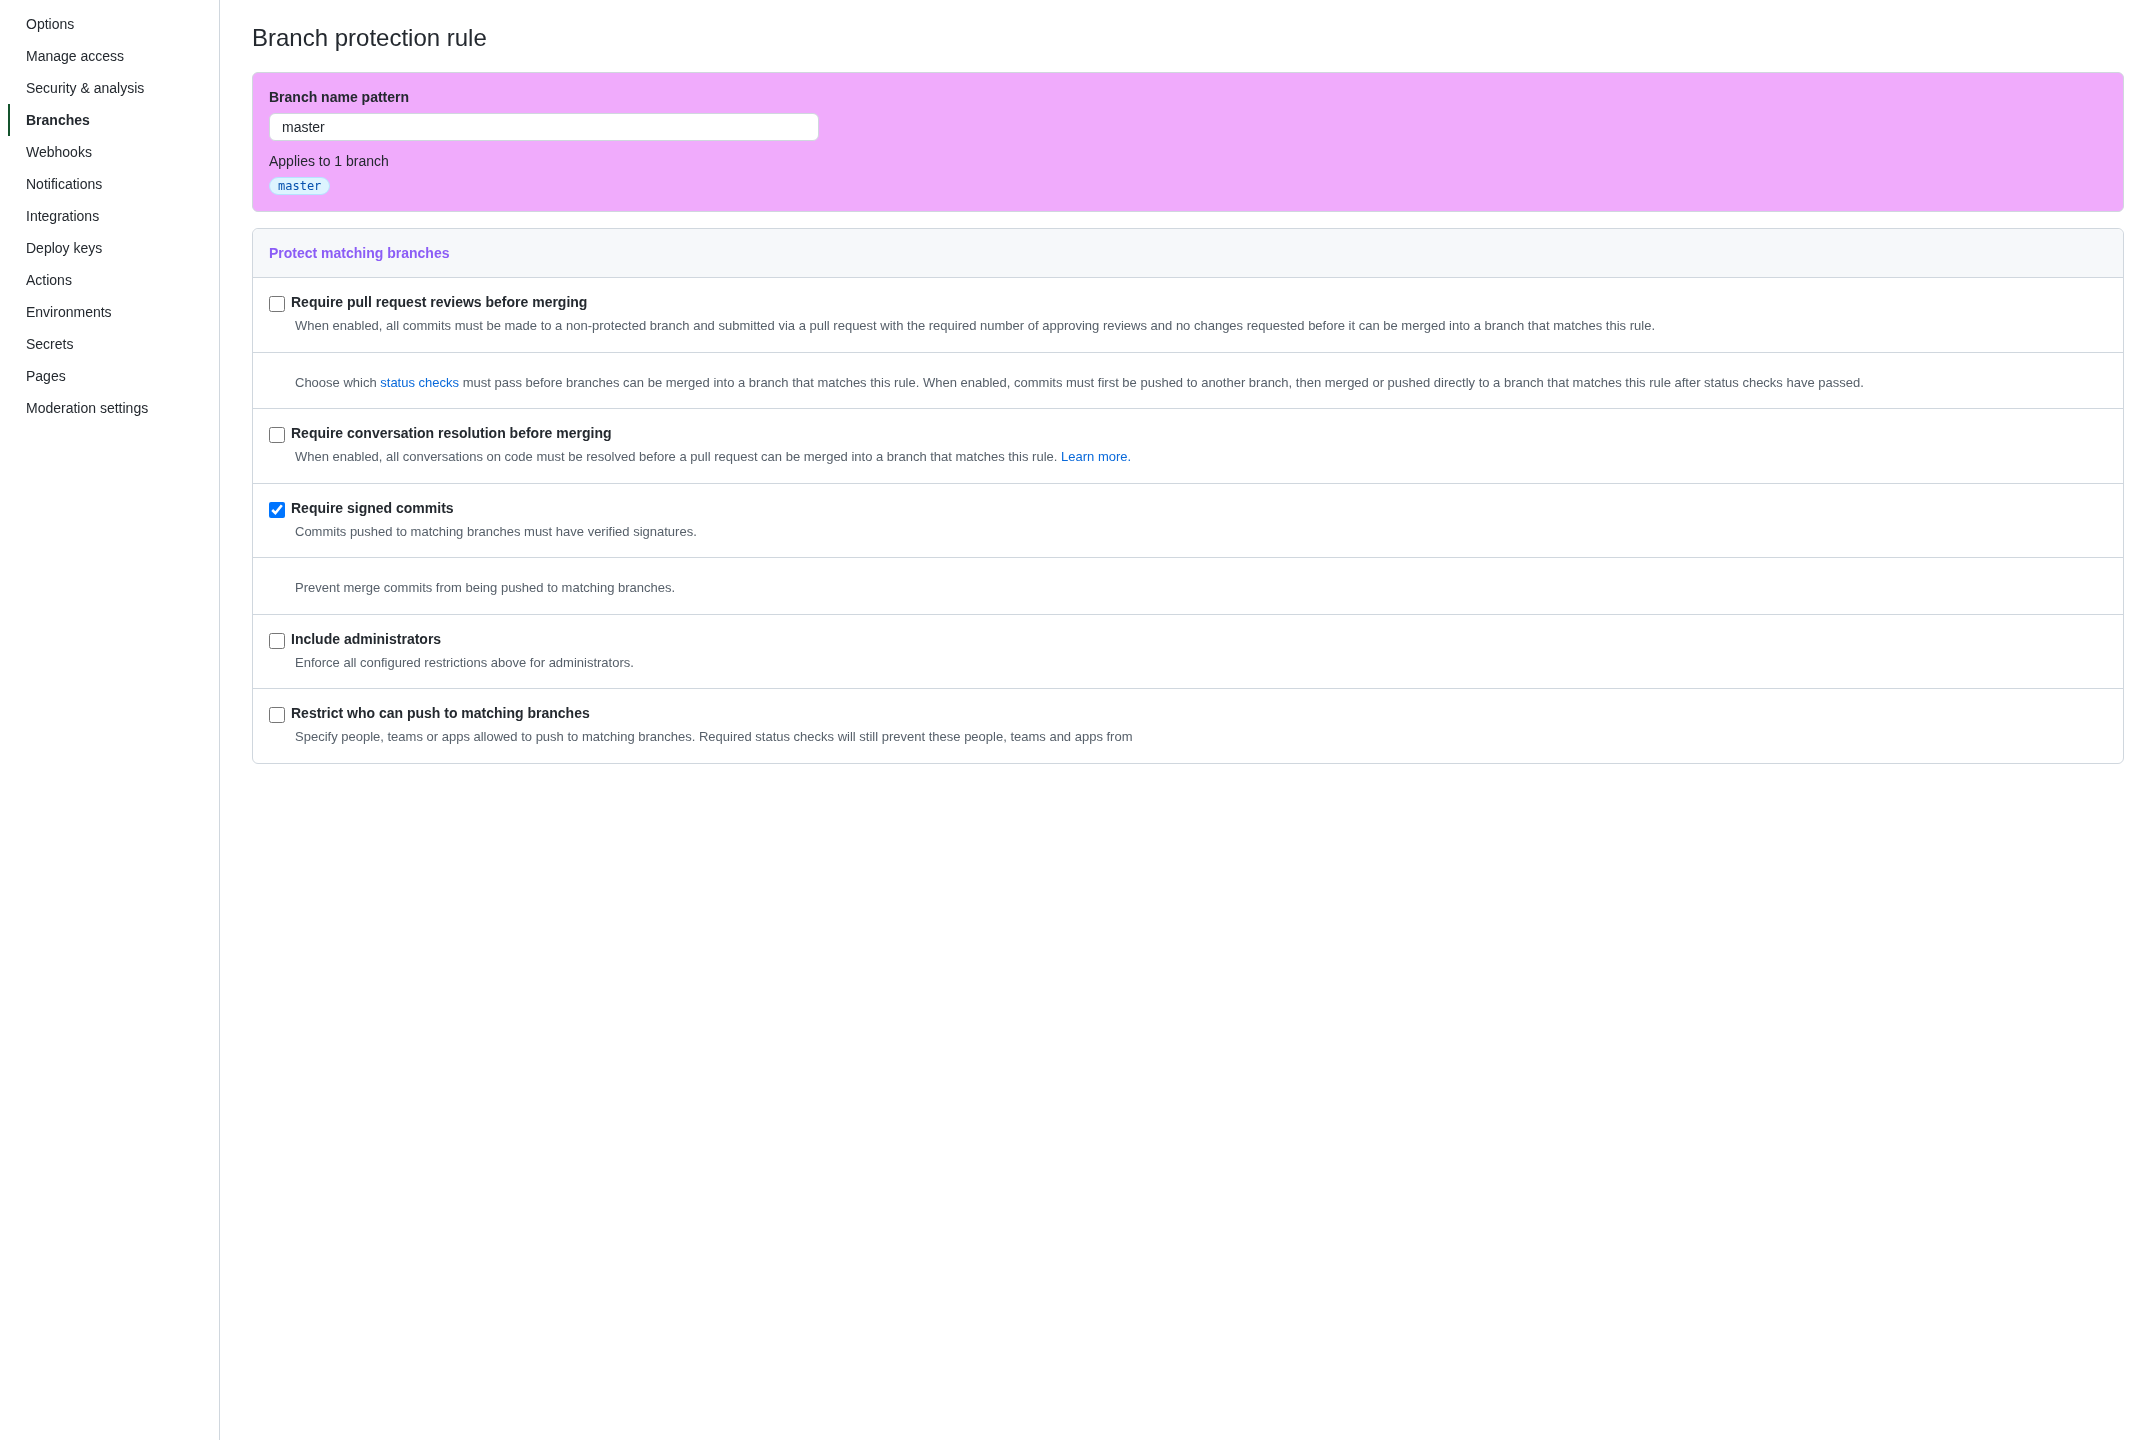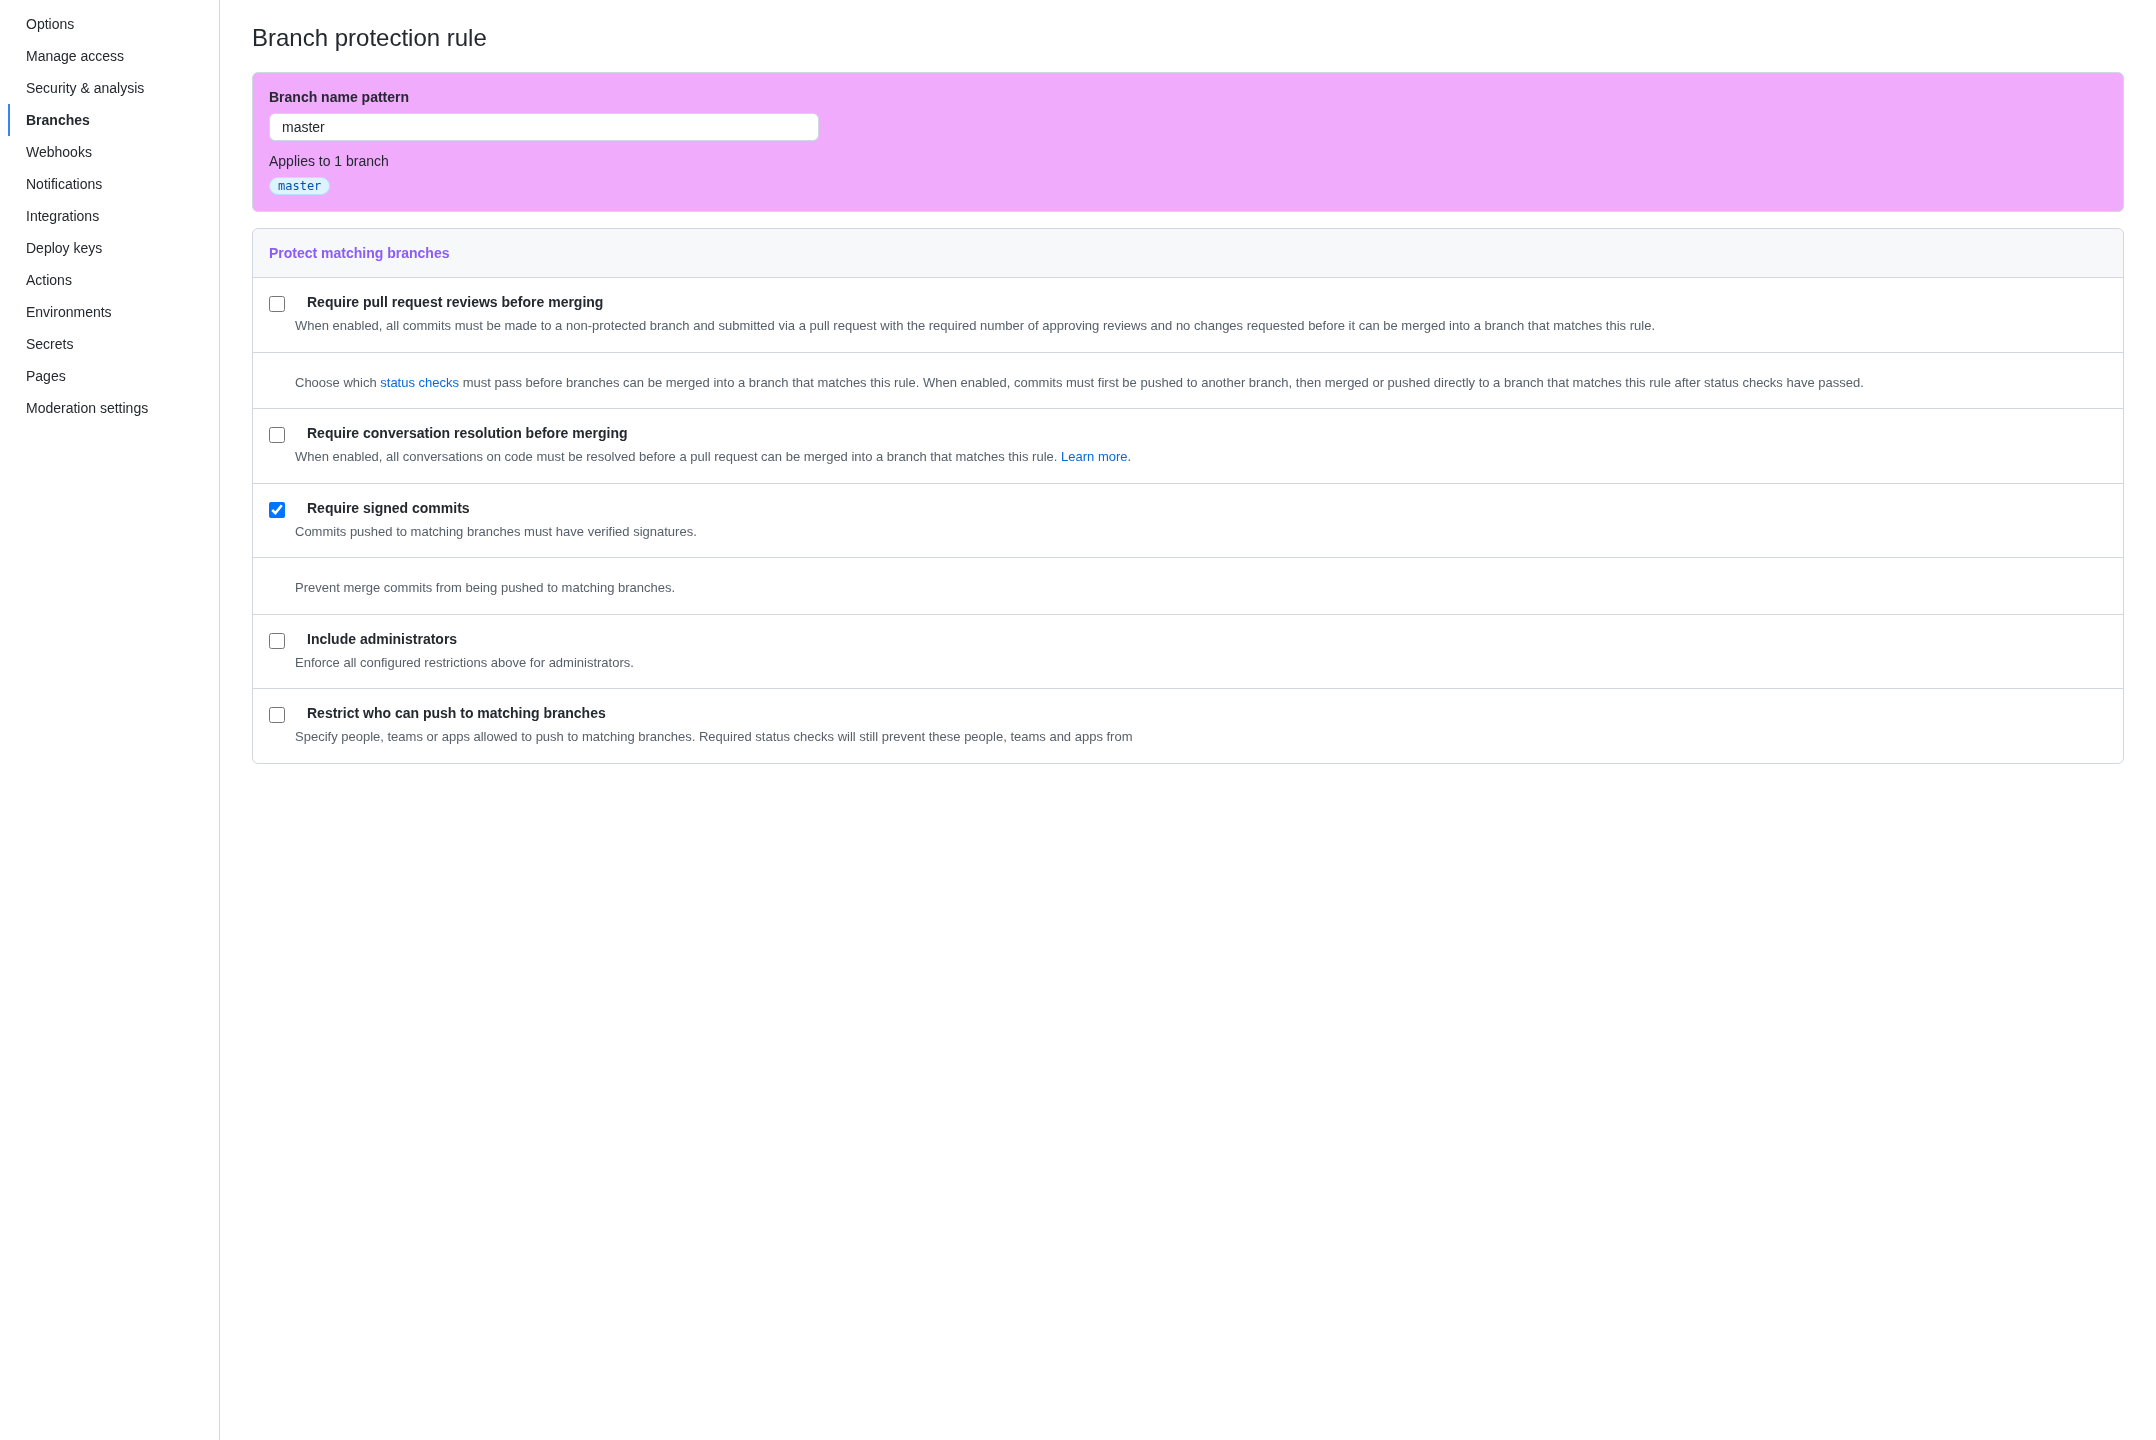--- a/index.html
+++ b/index.html
@@ -21,21 +21,21 @@
     .sidebar-item {
       display: block;
       padding: 8px 16px;
       color: #24292f;
       text-decoration: none;
       cursor: pointer;
       border-left: 2px solid transparent;
       font-size: 14px;
     }
     .sidebar-item.active {
-      border-left: 2px solid #3b82f6;
+      border-left: 2px solid #14532d;
       font-weight: 600;
       background: #fff;
     }
     .main-content {
       flex: 1;
       padding: 24px 32px;
       background: #fff;
       overflow-y: auto;
     }
     .page-title {
@@ -102,21 +102,21 @@
     .rule-item {
       padding: 16px;
       border-bottom: 1px solid #d0d7de;
     }
     .rule-item:last-child {
       border-bottom: none;
     }
     .rule-header {
       display: flex;
       align-items: flex-start;
-      gap: 22px;
+      gap: 6px;
     }
     .rule-checkbox {
       margin-top: 2px;
       width: 16px;
       height: 16px;
       cursor: pointer;
       flex-shrink: 0;
     }
     .rule-title {
       font-size: 14px;

